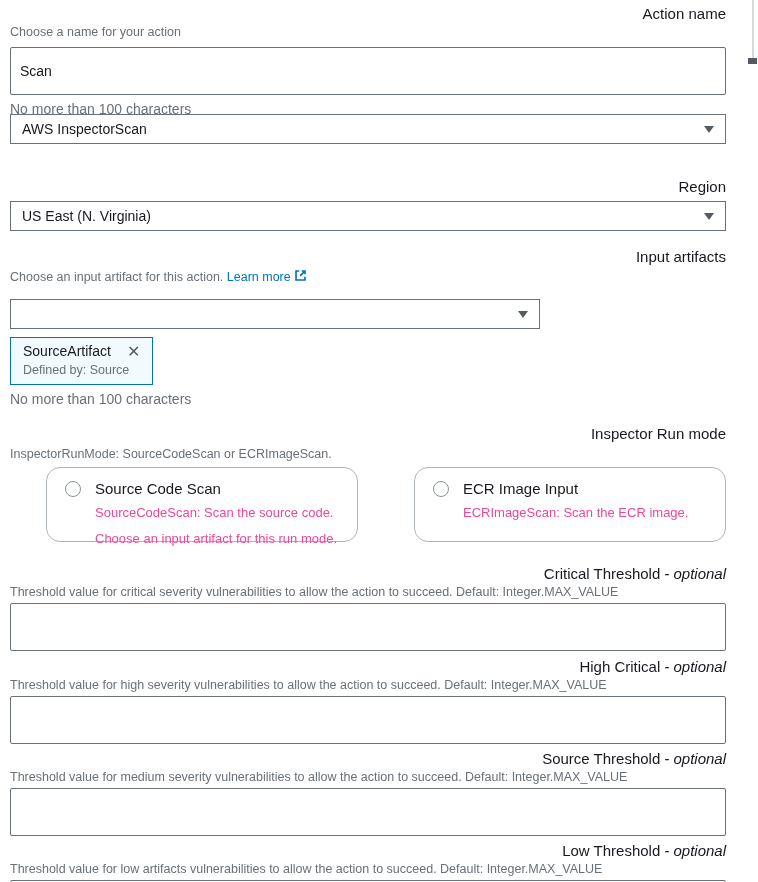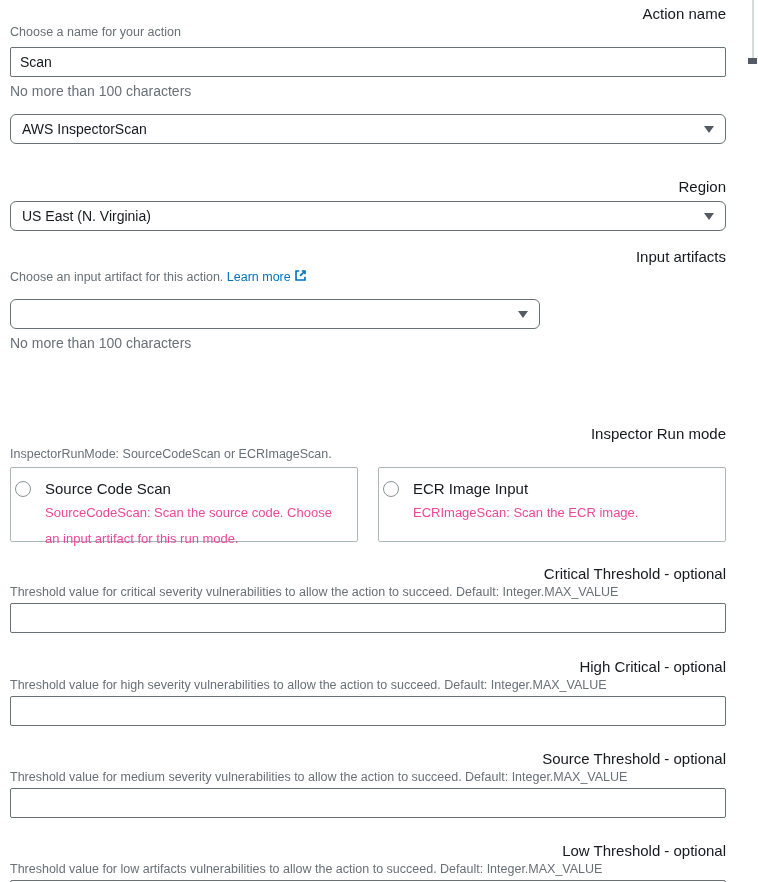--- a/index.html
+++ b/index.html
@@ -18,36 +18,36 @@
   .s2 { top: 109px; }
   .s3 { top: 178px; }
   .s4 { top: 248px; }
   .s5 { top: 425px; }
   .s6 { top: 565px; }
   .s7 { top: 658px; }
   .s8 { top: 750px; }
   .s9 { top: 842px; }
 
   .label { font-size: 15px; line-height: 18px; color: #16191f; text-align: right; }
-  .label .opt { margin-left: 4px; }
+  .label .opt { font-style: italic; margin-left: 4px; }
   .desc { font-size: 12.5px; line-height: 15px; color: #687078; margin-top: 2px; }
   .desc.mt3 { margin-top: 3px; line-height: 16px; }
   .helper { font-size: 14px; line-height: 15px; color: #687078; margin-top: 7px; }
 
   .text-input {
-    display: block; width: 716px; height: 30px; margin-top: 7px;
+    display: block; width: 716px; height: 48px; margin-top: 7px;
     border: 1px solid #687078; border-radius: 2px;
     padding: 4px 9px; font-size: 14px; color: #16191f;
     font-family: "Liberation Sans", sans-serif; background: #fff; outline: none;
   }
   .text-input.tight { margin-top: 3px; }
 
   .select {
     margin-top: 5px; width: 716px; height: 30px;
-    border: 1px solid #687078; border-radius: 6px; background: #fff;
+    border: 1px solid #687078; border-radius: 0; background: #fff;
     display: flex; align-items: center; justify-content: space-between;
     padding: 0 11px; font-size: 14px; color: #16191f; cursor: pointer;
   }
   .select.narrow { width: 530px; margin-top: 13px; }
   .caret {
     width: 0; height: 0; flex: 0 0 auto;
     border-left: 5px solid transparent; border-right: 5px solid transparent;
     border-top: 7px solid #545b64;
   }
 
@@ -59,22 +59,22 @@
   .token-row { display: flex; align-items: center; font-size: 14px; line-height: 19px; color: #16191f; }
   .token-x { margin-left: 16px; color: #545b64; font-size: 16px; line-height: 16px; cursor: pointer; }
   .token-sub { font-size: 12.5px; line-height: 16px; color: #687078; margin-top: 1px; }
 
   .link { color: #0073bb; text-decoration: none; cursor: pointer; }
   .ext-icon { display: inline-block; vertical-align: -1px; margin-left: 3px; }
 
   .cards { display: flex; gap: 20px; margin-top: 5px; }
   .card {
     width: 348px; height: 75px;
-    border: 1px solid #aab7b8; border-radius: 2px; background: #fff;
-    padding: 12px 12px 12px 4px; display: flex; gap: 14px; cursor: pointer;
+    border: 1px solid #aab7b8; border-radius: 14px; background: #fff;
+    padding: 12px 12px 12px 18px; display: flex; gap: 14px; cursor: pointer; margin-left: 36px;
   }
   .radio {
     flex: 0 0 auto; width: 16px; height: 16px; margin-top: 1px;
     border: 1px solid #879596; border-radius: 50%; background: #fff;
   }
   .card-title { font-size: 15px; line-height: 18px; color: #16191f; }
   .card-desc { font-size: 13px; line-height: 26px; color: #ec4899; margin-top: 2px; }
 
   .scroll-track { position: absolute; top: 0; right: 4px; width: 2px; height: 63px; background: #d5dbdb; }
   .scroll-thumb { position: absolute; top: 58px; right: 1px; width: 9px; height: 6px; background: #545b64; cursor: pointer; }
@@ -115,20 +115,27 @@
       <span>Choose an input artifact for this action.</span>
       <a class="link"><span>Learn more</span><span class="ext-icon"><svg width="13" height="13" viewBox="0 0 16 16">
               <path d="M13.5 9.5v4h-11v-11h4" fill="none" stroke="#0073bb" stroke-width="2"></path>
               <path d="M9.5 2.5h4v4" fill="none" stroke="#0073bb" stroke-width="2"></path>
               <line x1="13" y1="3" x2="7.5" y2="8.5" stroke="#0073bb" stroke-width="2"></line>
             </svg></span></a>
     </div>
     <div class="select narrow">
       <span></span>
       <span class="caret"></span>
+    </div>
+    <div class="token">
+      <div class="token-row">
+        <span>SourceArtifact</span>
+        <span class="token-x">✕</span>
+      </div>
+      <div class="token-sub">Defined by: Source</div>
     </div>
     <div class="helper">No more than 100 characters</div>
   </div>
 
   <div class="section s5">
     <div class="label">Inspector Run mode</div>
     <div class="desc mt3">InspectorRunMode: SourceCodeScan or ECRImageScan.</div>
     <div class="cards">
       <div class="card">
         <span class="radio"></span>

